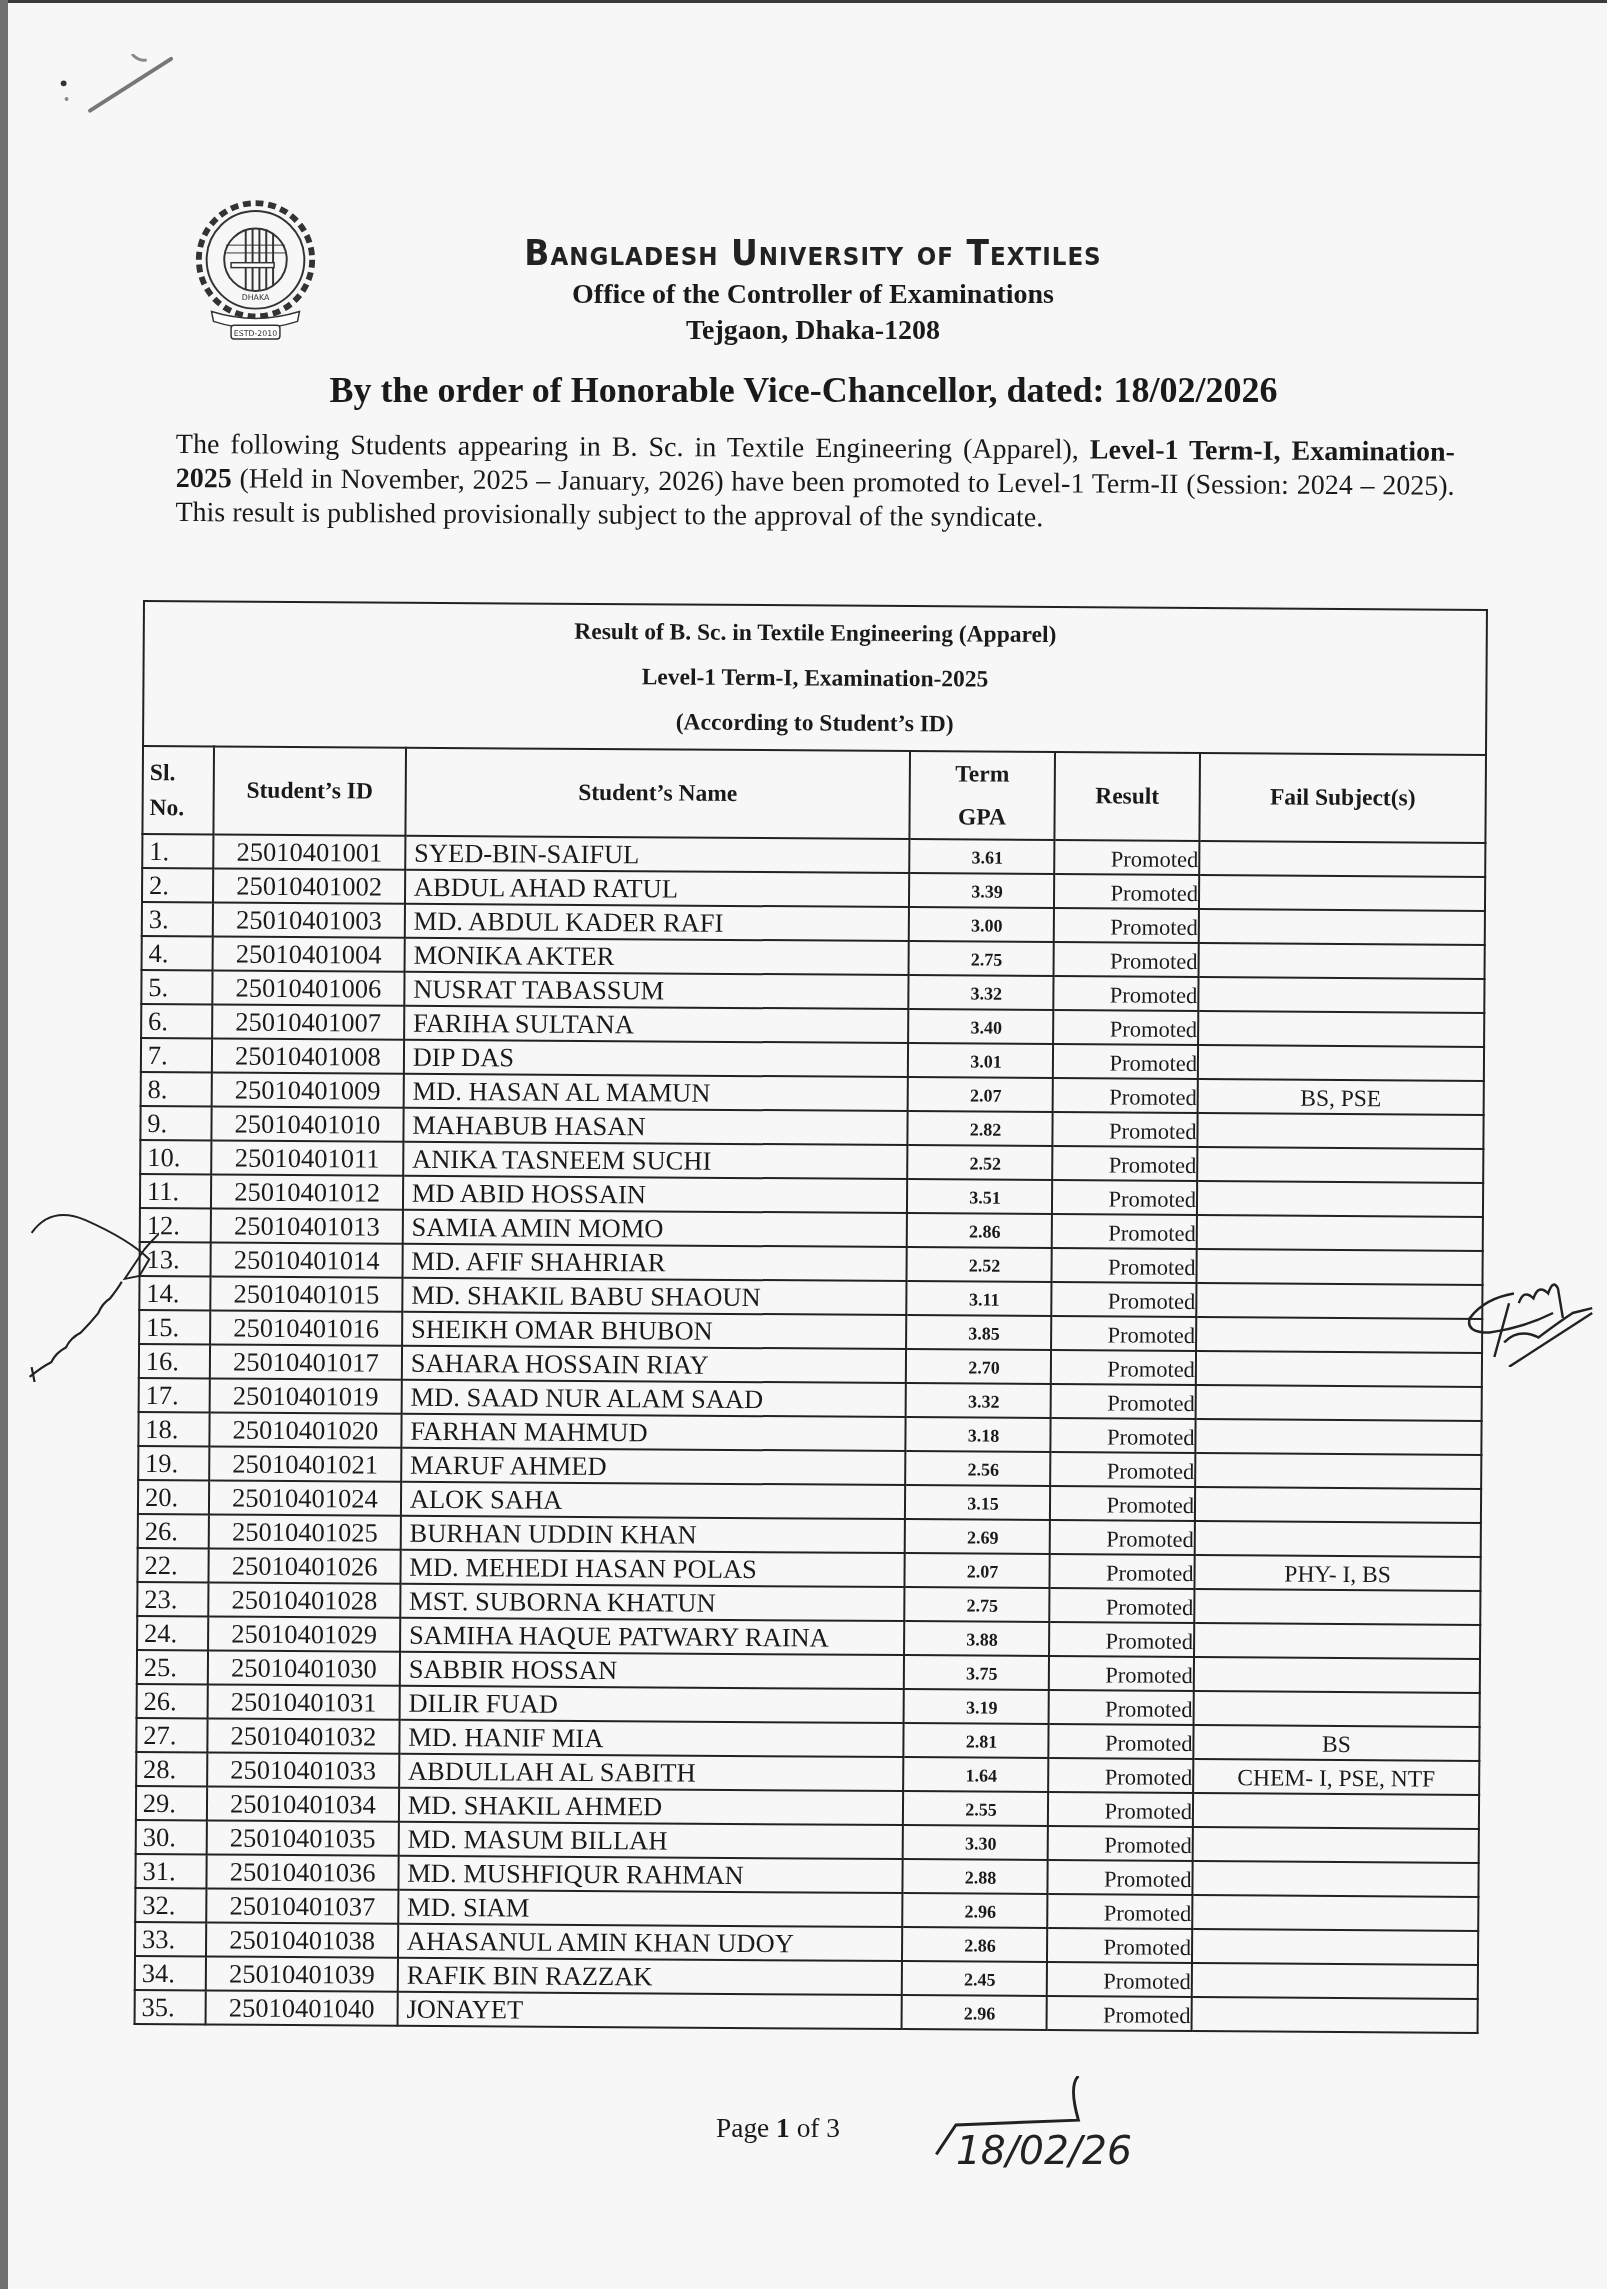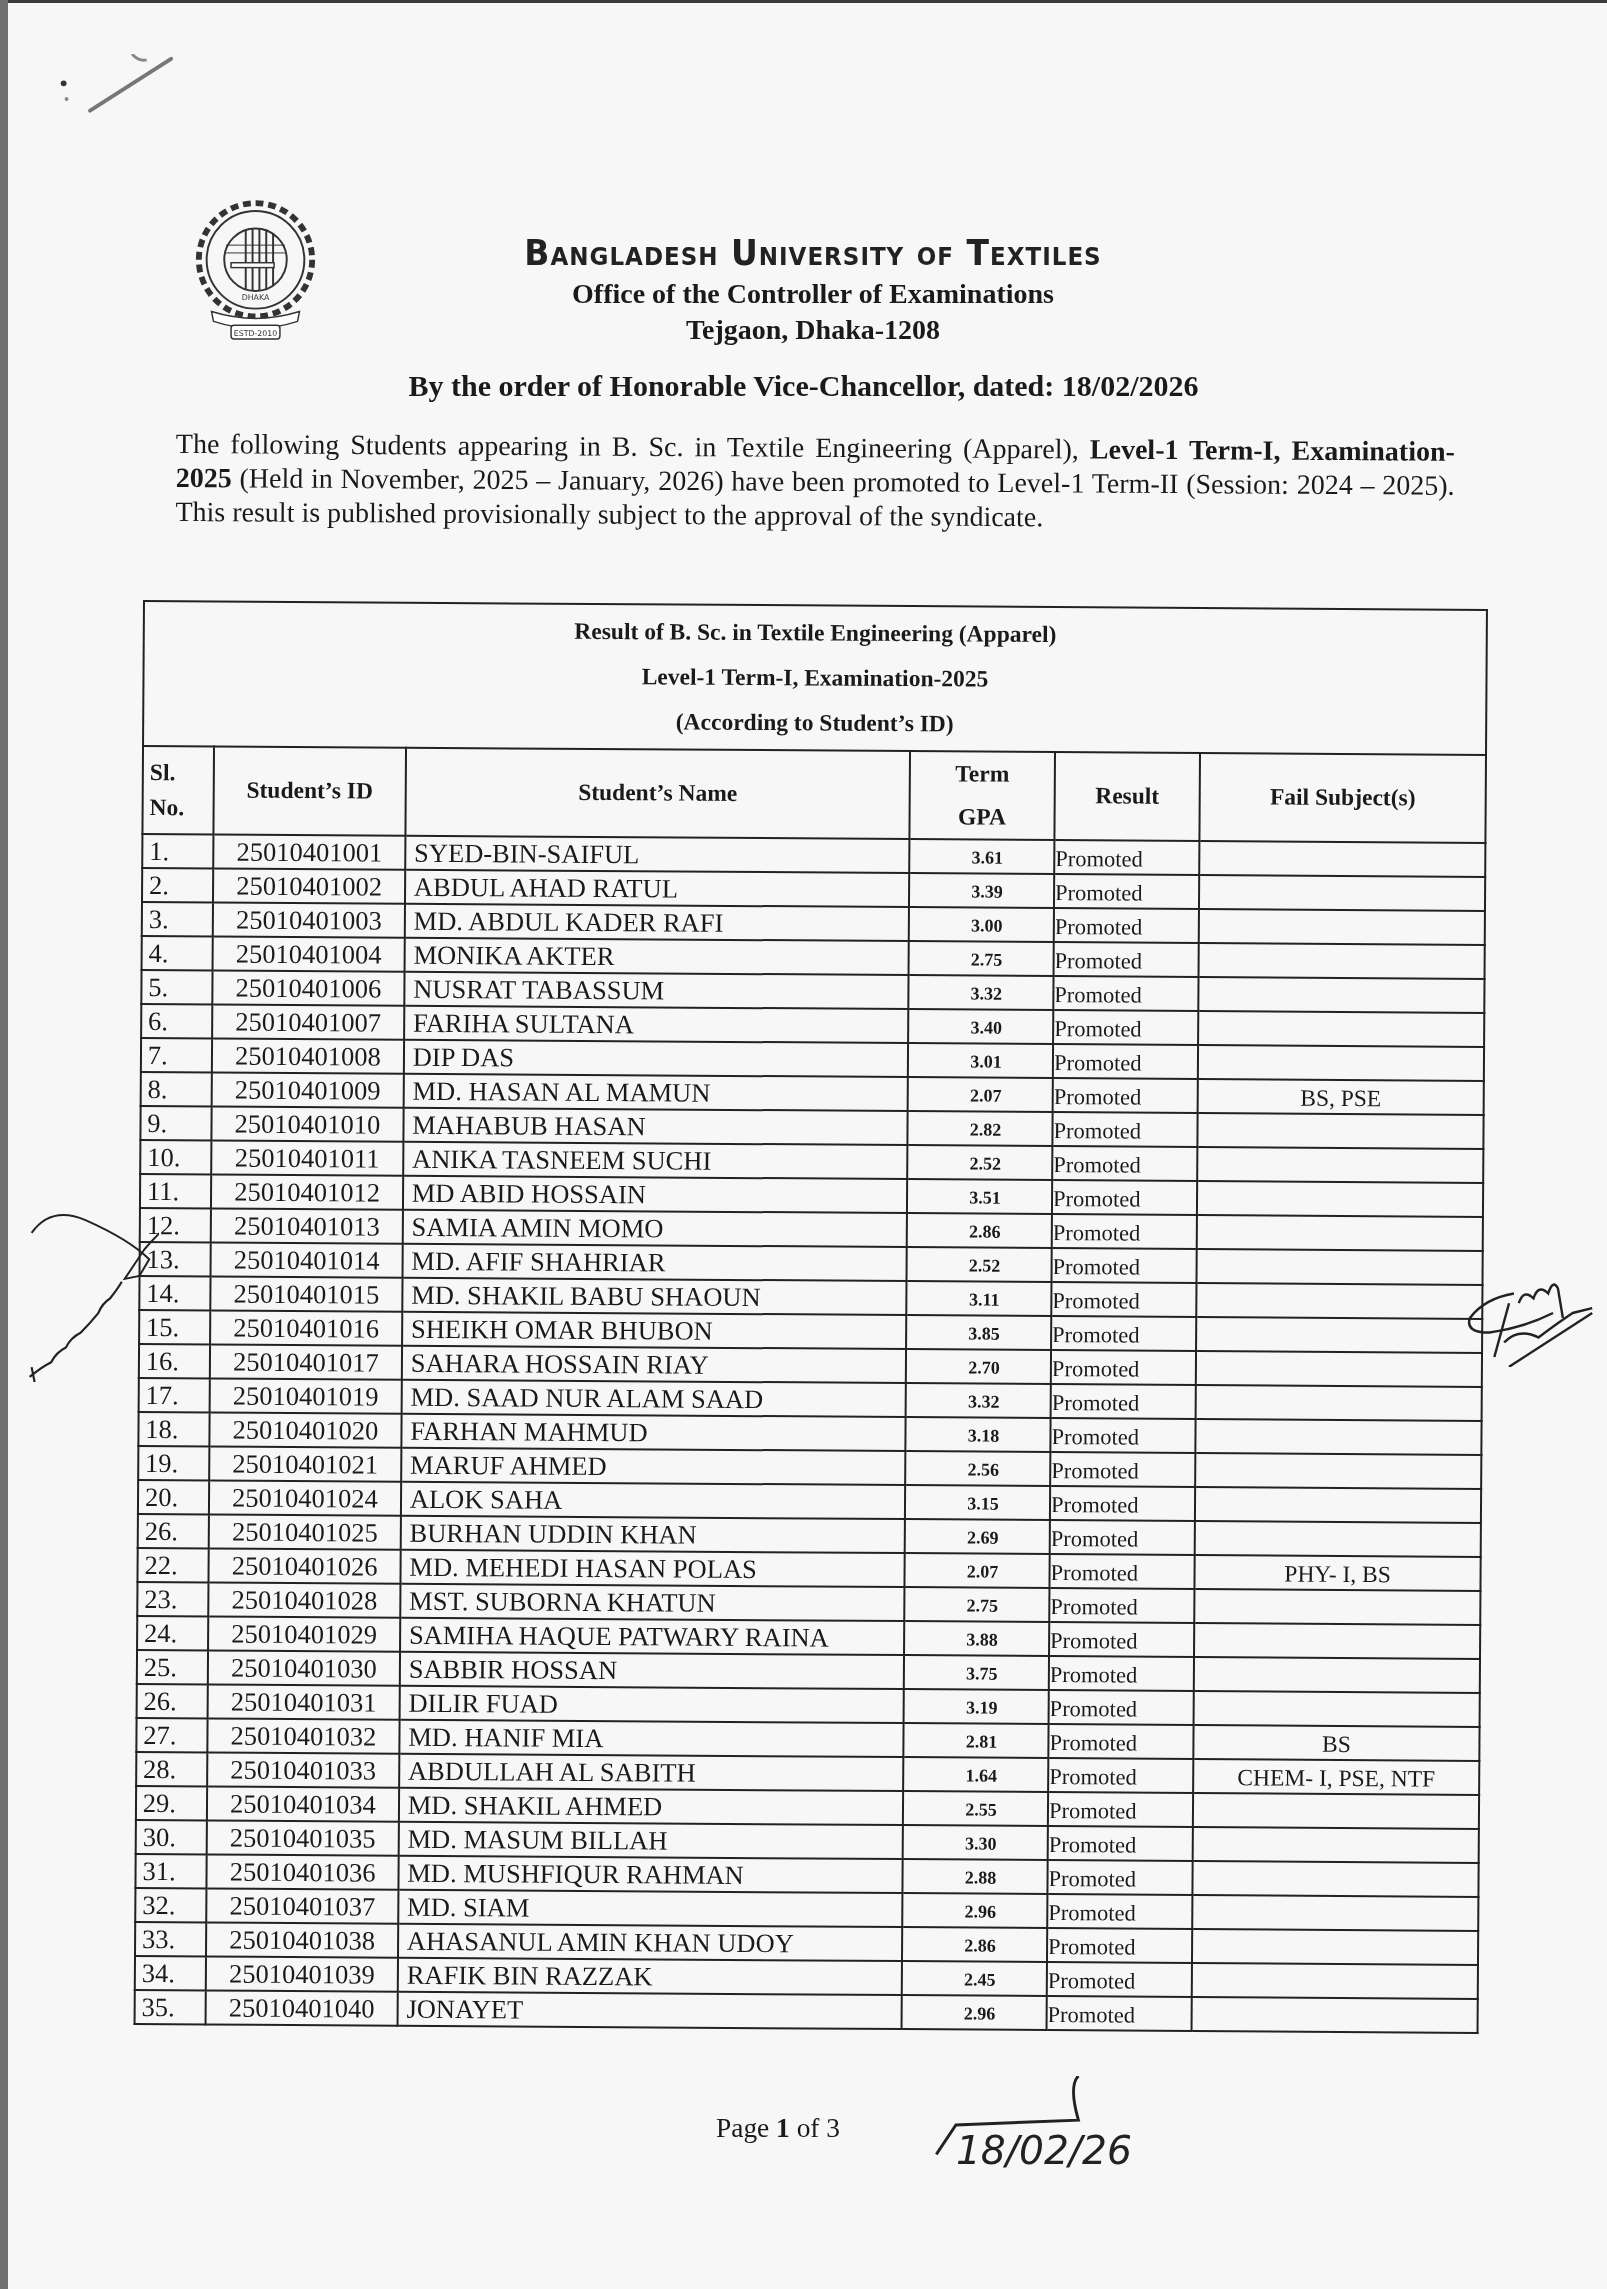--- a/index.html
+++ b/index.html
@@ -17,39 +17,39 @@
   .header { position: absolute; left: 323px; top: 232px; width: 980px; text-align: center; }
   .uni-name {
     font-family: "DejaVu Sans", "Liberation Sans", sans-serif; font-weight: bold;
     font-size: 33px; letter-spacing: 1px; font-variant: small-caps; color: #222;
     transform: scaleY(1.05); margin: 0; line-height: 41px;
   }
   .office { font-size: 28px; font-weight: bold; line-height: 37px; margin-top: 2px; }
   .address { font-size: 28px; font-weight: bold; line-height: 35px; }
 
   .order { position: absolute; left: 235px; top: 369px; width: 1137px; text-align: center;
-    font-size: 30px; font-weight: bold; }
+    font-size: 36px; font-weight: bold; }
 
   .intro { position: absolute; left: 176px; top: 427px; width: 1279px;
     font-size: 28px; line-height: 34px; text-align: justify; transform: rotate(0.35deg); transform-origin: left top; }
   .intro b { font-weight: bold; }
 
   .table-wrap { position: absolute; left: 143px; top: 600px; width: 1343px;
     transform: rotate(0.38deg); transform-origin: left top; }
   table { border-collapse: collapse; width: 1343px; table-layout: fixed; }
   td, th { border: 2px solid #222; padding: 0; }
   .title-cell { text-align: center; font-weight: bold; font-size: 23.5px; line-height: 45px; padding-top: 3.9px; padding-bottom: 3.9px; }
   th { font-weight: bold; font-size: 23.5px; line-height: 35px; }
   th.sl { text-align: left; padding-left: 6px; }
   td { font-size: 26.5px; height: 32px; line-height: 32px; white-space: nowrap; overflow: hidden; }
   td.sl { padding-left: 5.9px; }
   td.sid { text-align: center; }
   td.name { padding-left: 7.8px; }
   td.gpa { text-align: center; font-weight: bold; font-size: 18px; vertical-align: bottom; line-height: 29px; padding-left: 11px; }
-  td.res { text-align: left; font-size: 22.5px; vertical-align: bottom; line-height: 27.4px; border-radius: 12px; }
+  td.res { text-align: right; font-size: 22.5px; vertical-align: bottom; line-height: 27.4px; }
   td.fail { text-align: center; font-size: 23.5px; vertical-align: bottom; line-height: 29px; }
 
   .footer-page { position: absolute; left: 716px; top: 2113px; font-size: 27.4px; }
   .footer-page b { font-weight: bold; }
   .sig-date { position: absolute; left: 897px; top: 2076px; width: 255px; height: 98px; }
   .sig-left { position: absolute; left: 11.8px; top: 1166px; width: 147px; height: 216px; }
   .sig-right { position: absolute; left: 1465px; top: 1259px; width: 137px; height: 108px; }
 </style>
 </head>
 <body>

